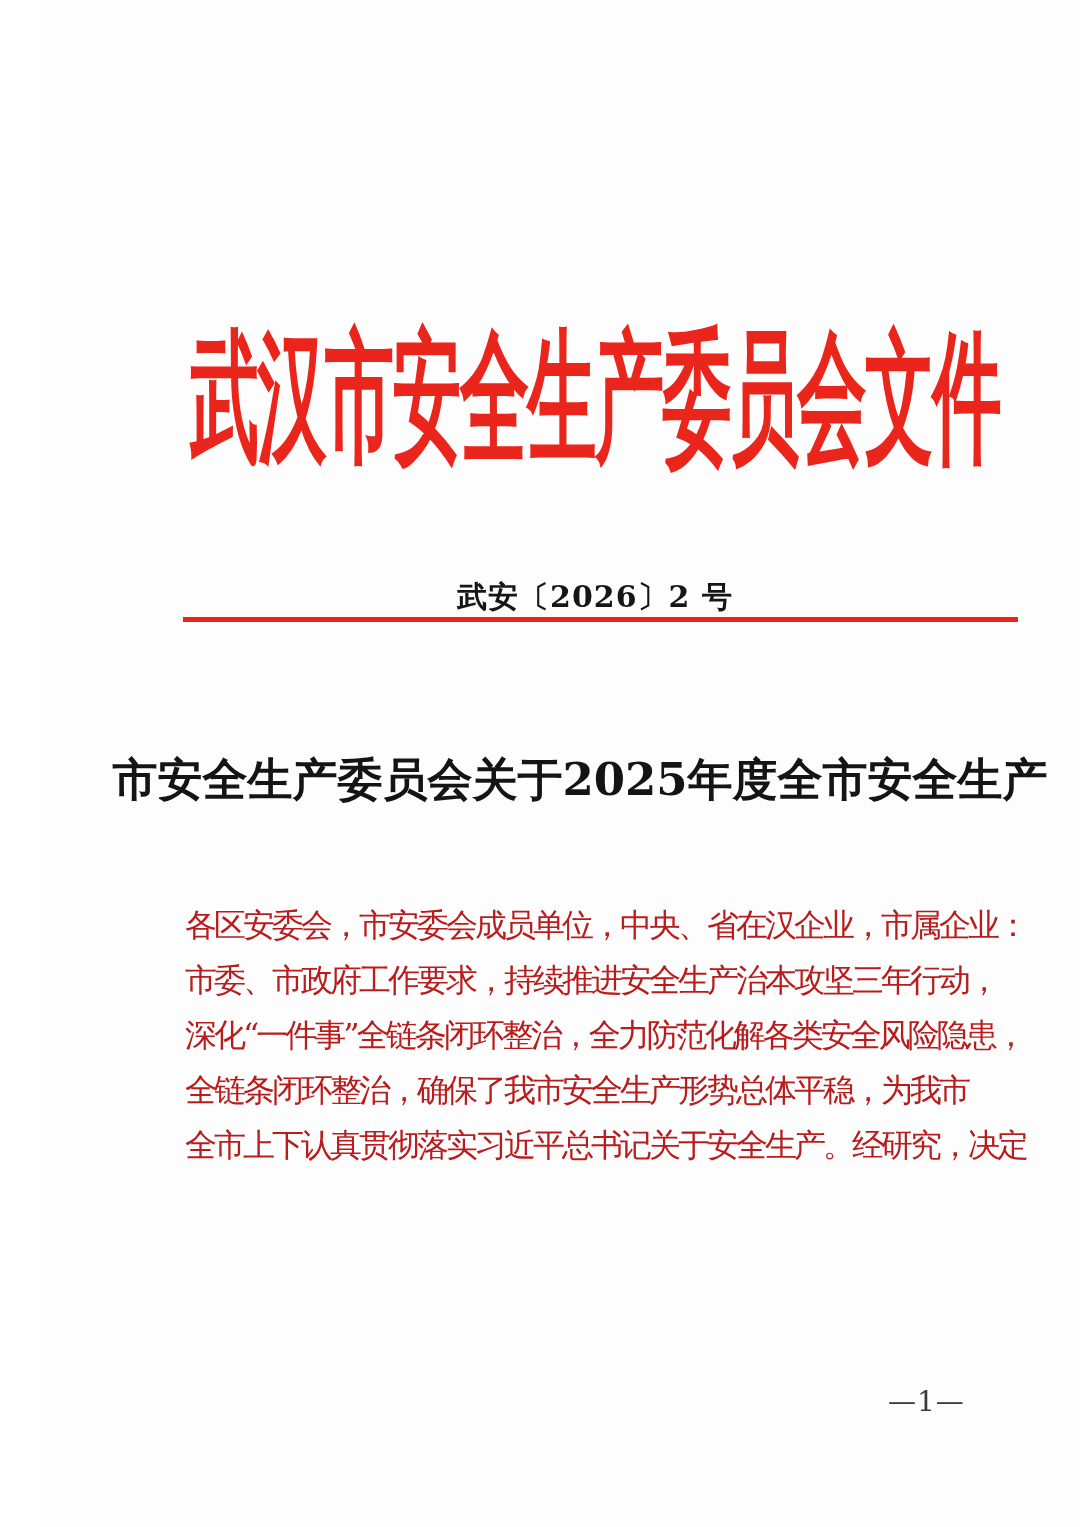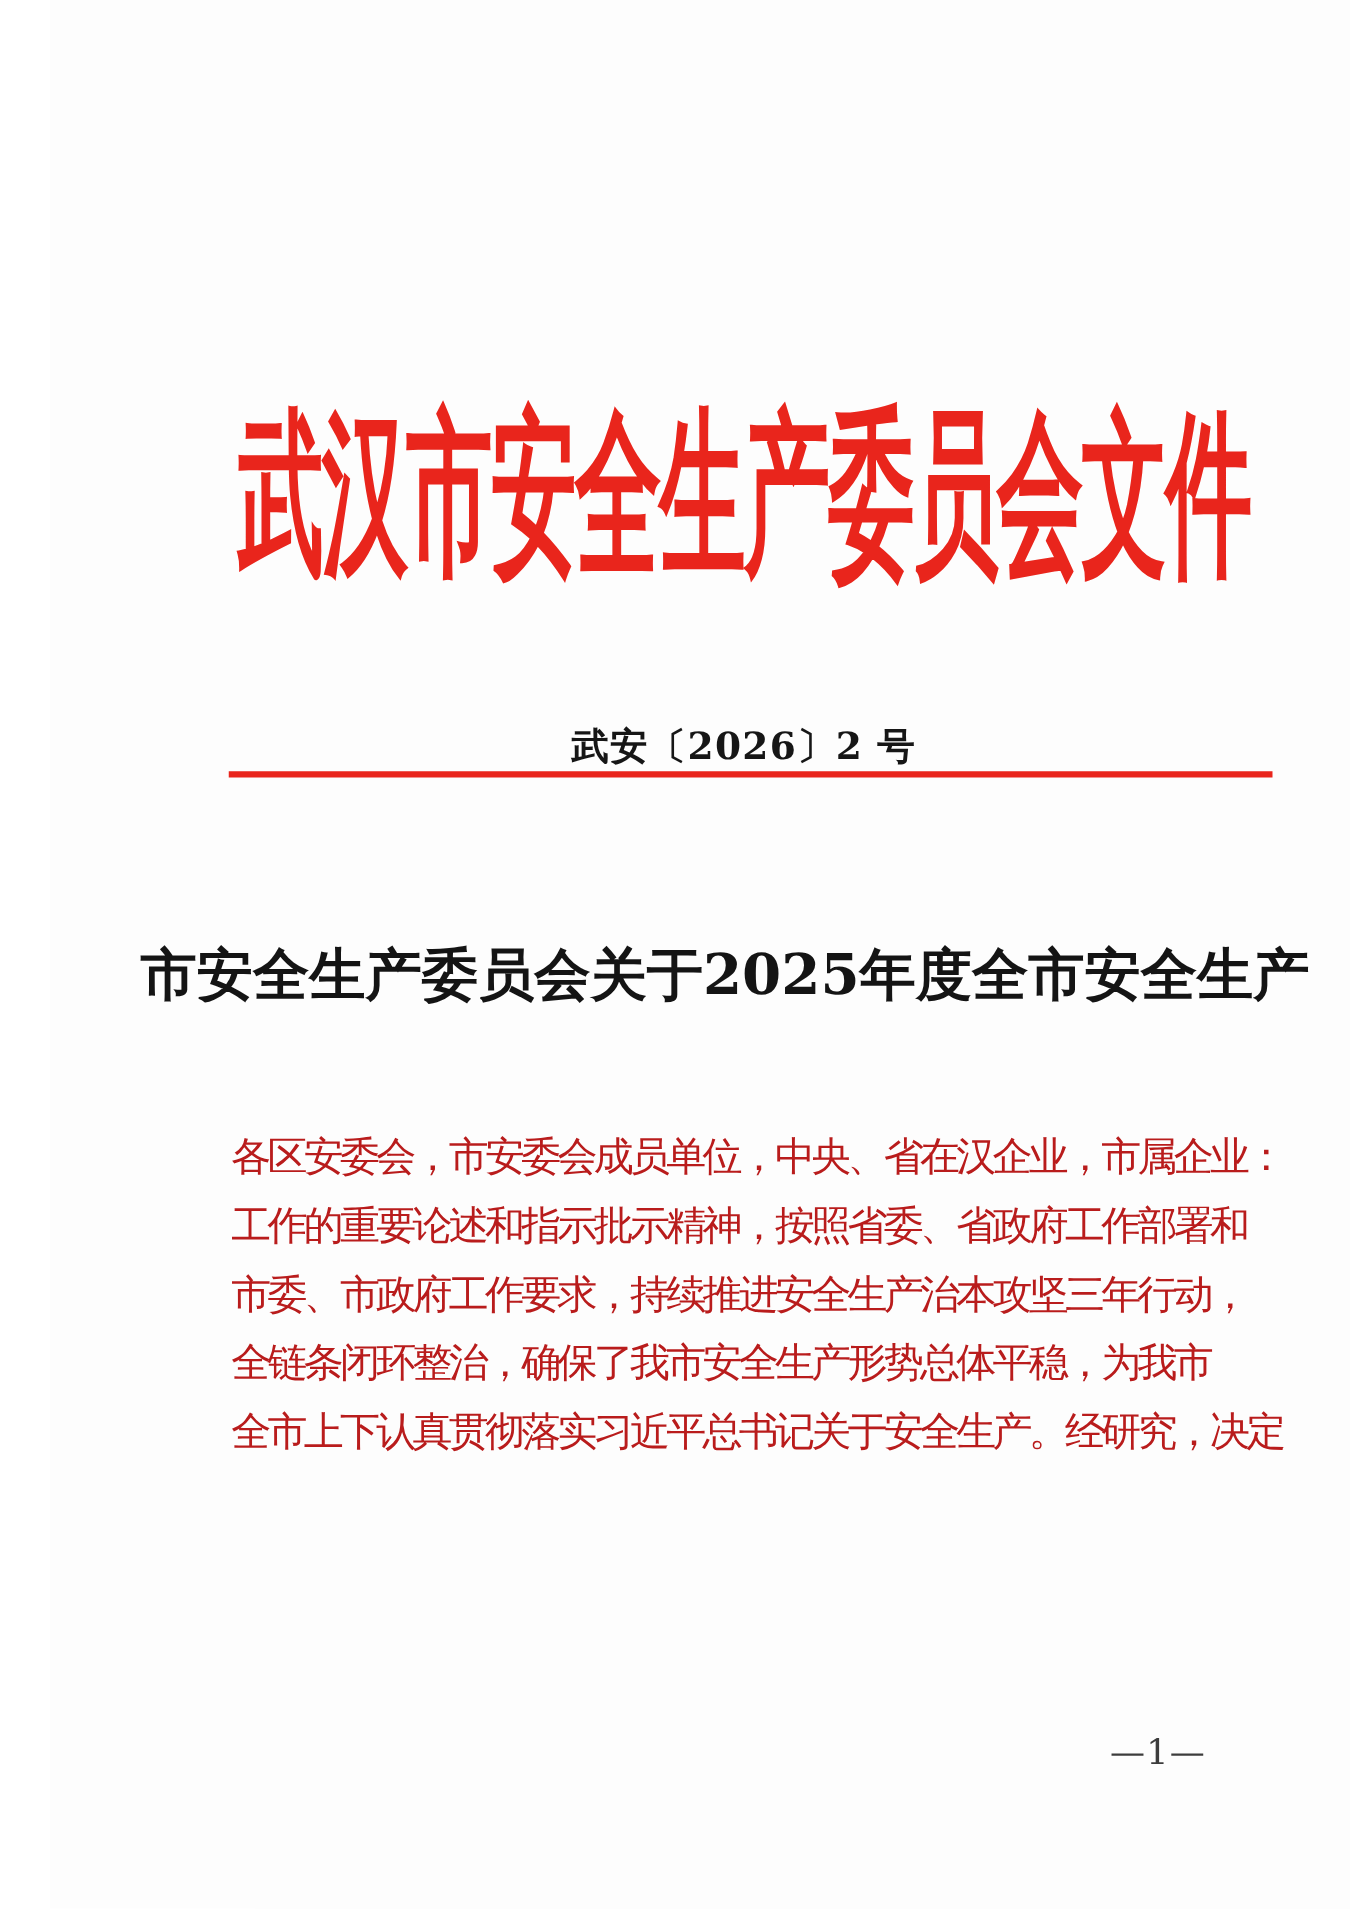--- a/index.html
+++ b/index.html
@@ -106,21 +106,21 @@
   <div class="doc-number">武安〔2026〕2 号</div>
 
   <div class="red-line"></div>
 
   <div class="doc-title">
     <div>市安全生产委员会关于2025年度全市安全生产</div>
   </div>
 
   <div class="body-text">
       <div class="body-line">各区安委会，市安委会成员单位，中央、省在汉企业，市属企业：</div>
-      <div class="body-line">工作的重要论述和指示批示精神，按照省委、省政府工作部署和</div>
       <div class="body-line">市委、市政府工作要求，持续推进安全生产治本攻坚三年行动，</div>
+      <div class="body-line">深化“一件事”全链条闭环整治，全力防范化解各类安全风险隐患，</div>
       <div class="body-line">全链条闭环整治，确保了我市安全生产形势总体平稳，为我市</div>
       <div class="body-line">全市上下认真贯彻落实习近平总书记关于安全生产。经研究，决定</div>
     </div>
 
   <div class="page-number">—1—</div>
 
 </div>
 
 </body></html>

